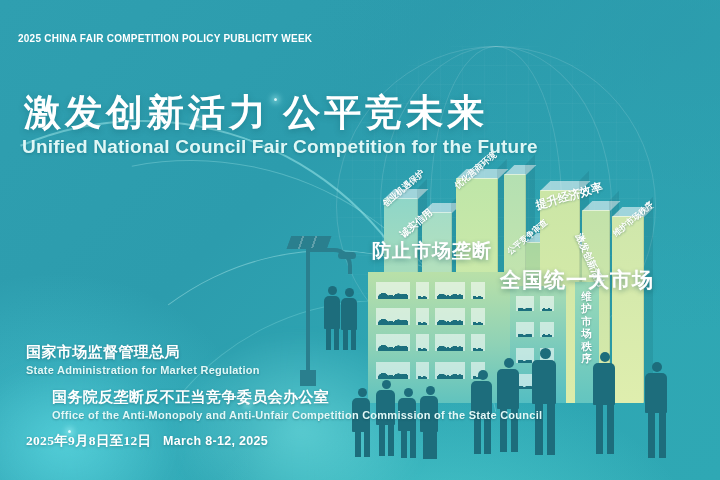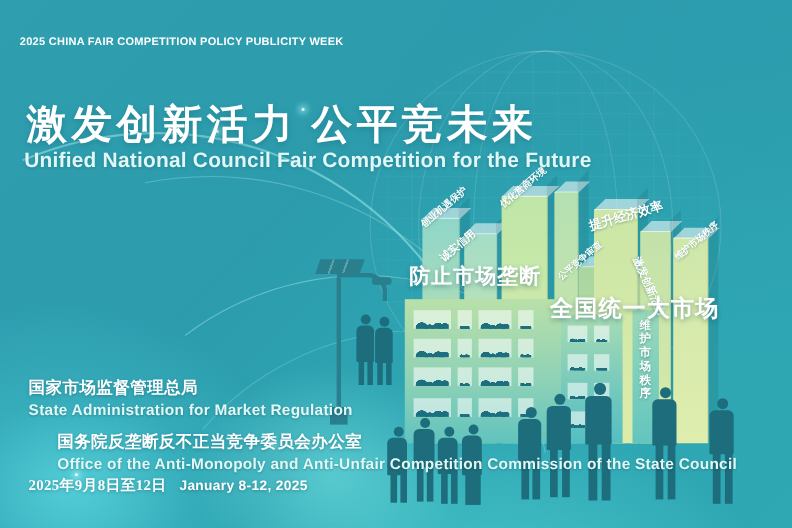--- a/index.html
+++ b/index.html
@@ -98,21 +98,21 @@
   }
 
   
   .footer { position:absolute; left:26px; top:343px; }
   .org-cn {
     color:#ffffff; font-size:15px; font-weight:bold; letter-spacing:.4px;
     font-family:"Liberation Serif","DejaVu Serif",serif;
     text-shadow:0 1px 3px rgba(0,60,70,.35);
   }
   .org-en {
-    color:#e2f8f7; font-size:14px; font-weight:bold; letter-spacing:.25px;
+    color:#e2f8f7; font-size:11px; font-weight:bold; letter-spacing:.25px;
     margin-top:2px; text-shadow:0 1px 2px rgba(0,60,70,.35);
   }
   .org-block + .org-block { margin-top:12px;margin-left:26px; }
   .date-line {
     position:absolute; left:26px; top:432px;
     color:#ffffff; font-size:13.5px; font-weight:bold; letter-spacing:.3px;
     font-family:"Liberation Serif","DejaVu Serif",serif;
     text-shadow:0 1px 3px rgba(0,60,70,.35);
     white-space:nowrap;
   }
@@ -400,16 +400,16 @@
       <div class="org-en">State Administration for Market Regulation</div>
     </div>
     <div class="org-block">
       <div class="org-cn">国务院反垄断反不正当竞争委员会办公室</div>
       <div class="org-en">Office of the Anti-Monopoly and Anti-Unfair Competition Commission of the State Council</div>
     </div>
   </div>
 
   <div class="date-line">
     <span>2025年9月8日至12日</span>
-    <span class="en" style="margin-left:8px;">January 8-12, 2025</span>
+    <span class="en" style="margin-left:8px;">March 8-12, 2025</span>
   </div>
 
 </div>
 
 </body></html>

